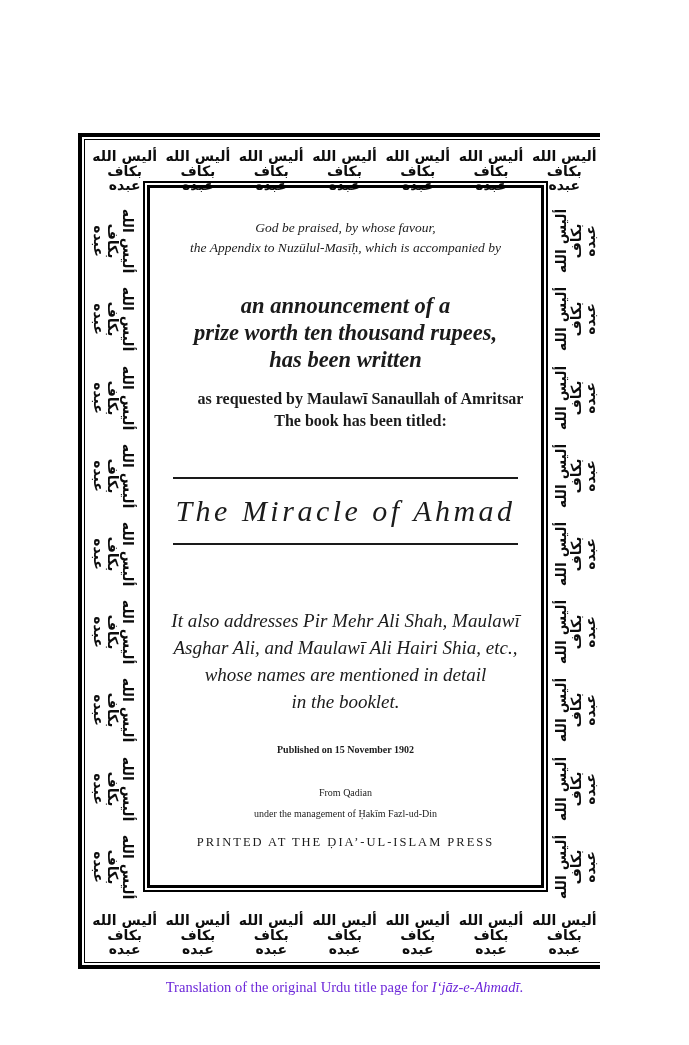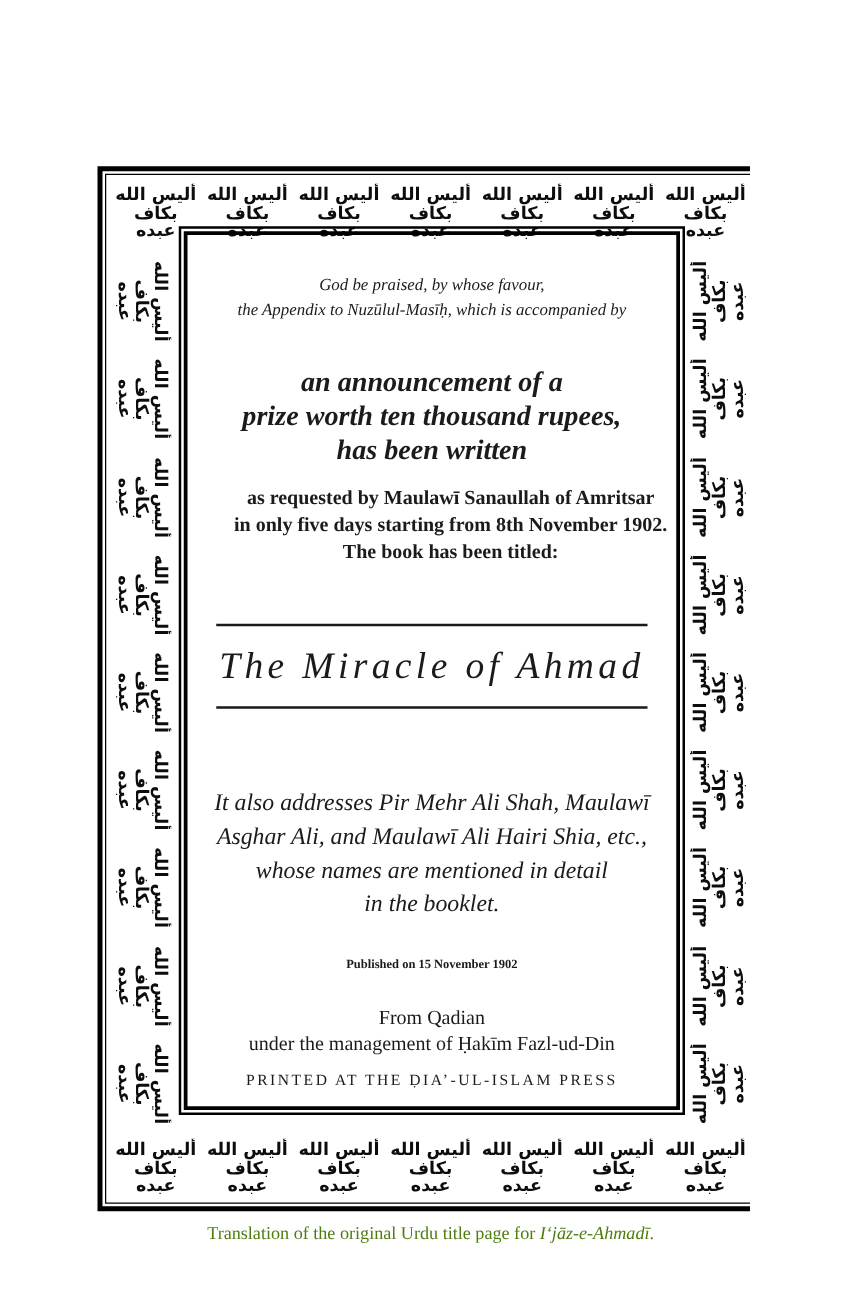--- a/index.html
+++ b/index.html
@@ -138,39 +138,39 @@
   }
   .published {
     margin-top: 12px;
     font-weight: bold;
     font-size: 10px;
     line-height: 21px;
     padding-top: 12px;
   }
   .origin {
     margin-top: 22px;
-    font-size: 16px;
+    font-size: 10px;
     line-height: 21px;
   }
   .printer {
     margin-top: 9px;
     font-size: 12.5px;
     letter-spacing: 2px;
     line-height: 18px;
   }
 
   
   .caption {
     position: absolute;
     left: 0; top: 977px;
     width: 689px;
     text-align: center;
     font-size: 14.5px;
     line-height: 20px;
-    color: #4d7c0f;
+    color: #6d28d9;
     white-space: nowrap;
   }
   .caption .it { font-style: italic; }
 </style>
 </head>
 <body>
 
 <div class="page">
 
   <div class="outer-frame">
@@ -227,21 +227,20 @@
       </div>
 
       <div class="tb announcement">
         <div>an announcement of a</div>
         <div>prize worth ten thousand rupees,</div>
         <div>has been written</div>
       </div>
 
       <div class="tb request">
         <div>as requested by Maulawī Sanaullah of Amritsar</div>
-        <div>in only five days starting from 8th November 1902.</div>
         <div>The book has been titled:</div>
       </div>
 
       <div class="tb title-block">
         <div class="rule"></div>
         <div class="book-title">The Miracle of Ahmad</div>
         <div class="rule"></div>
       </div>
 
       <div class="tb addresses">

